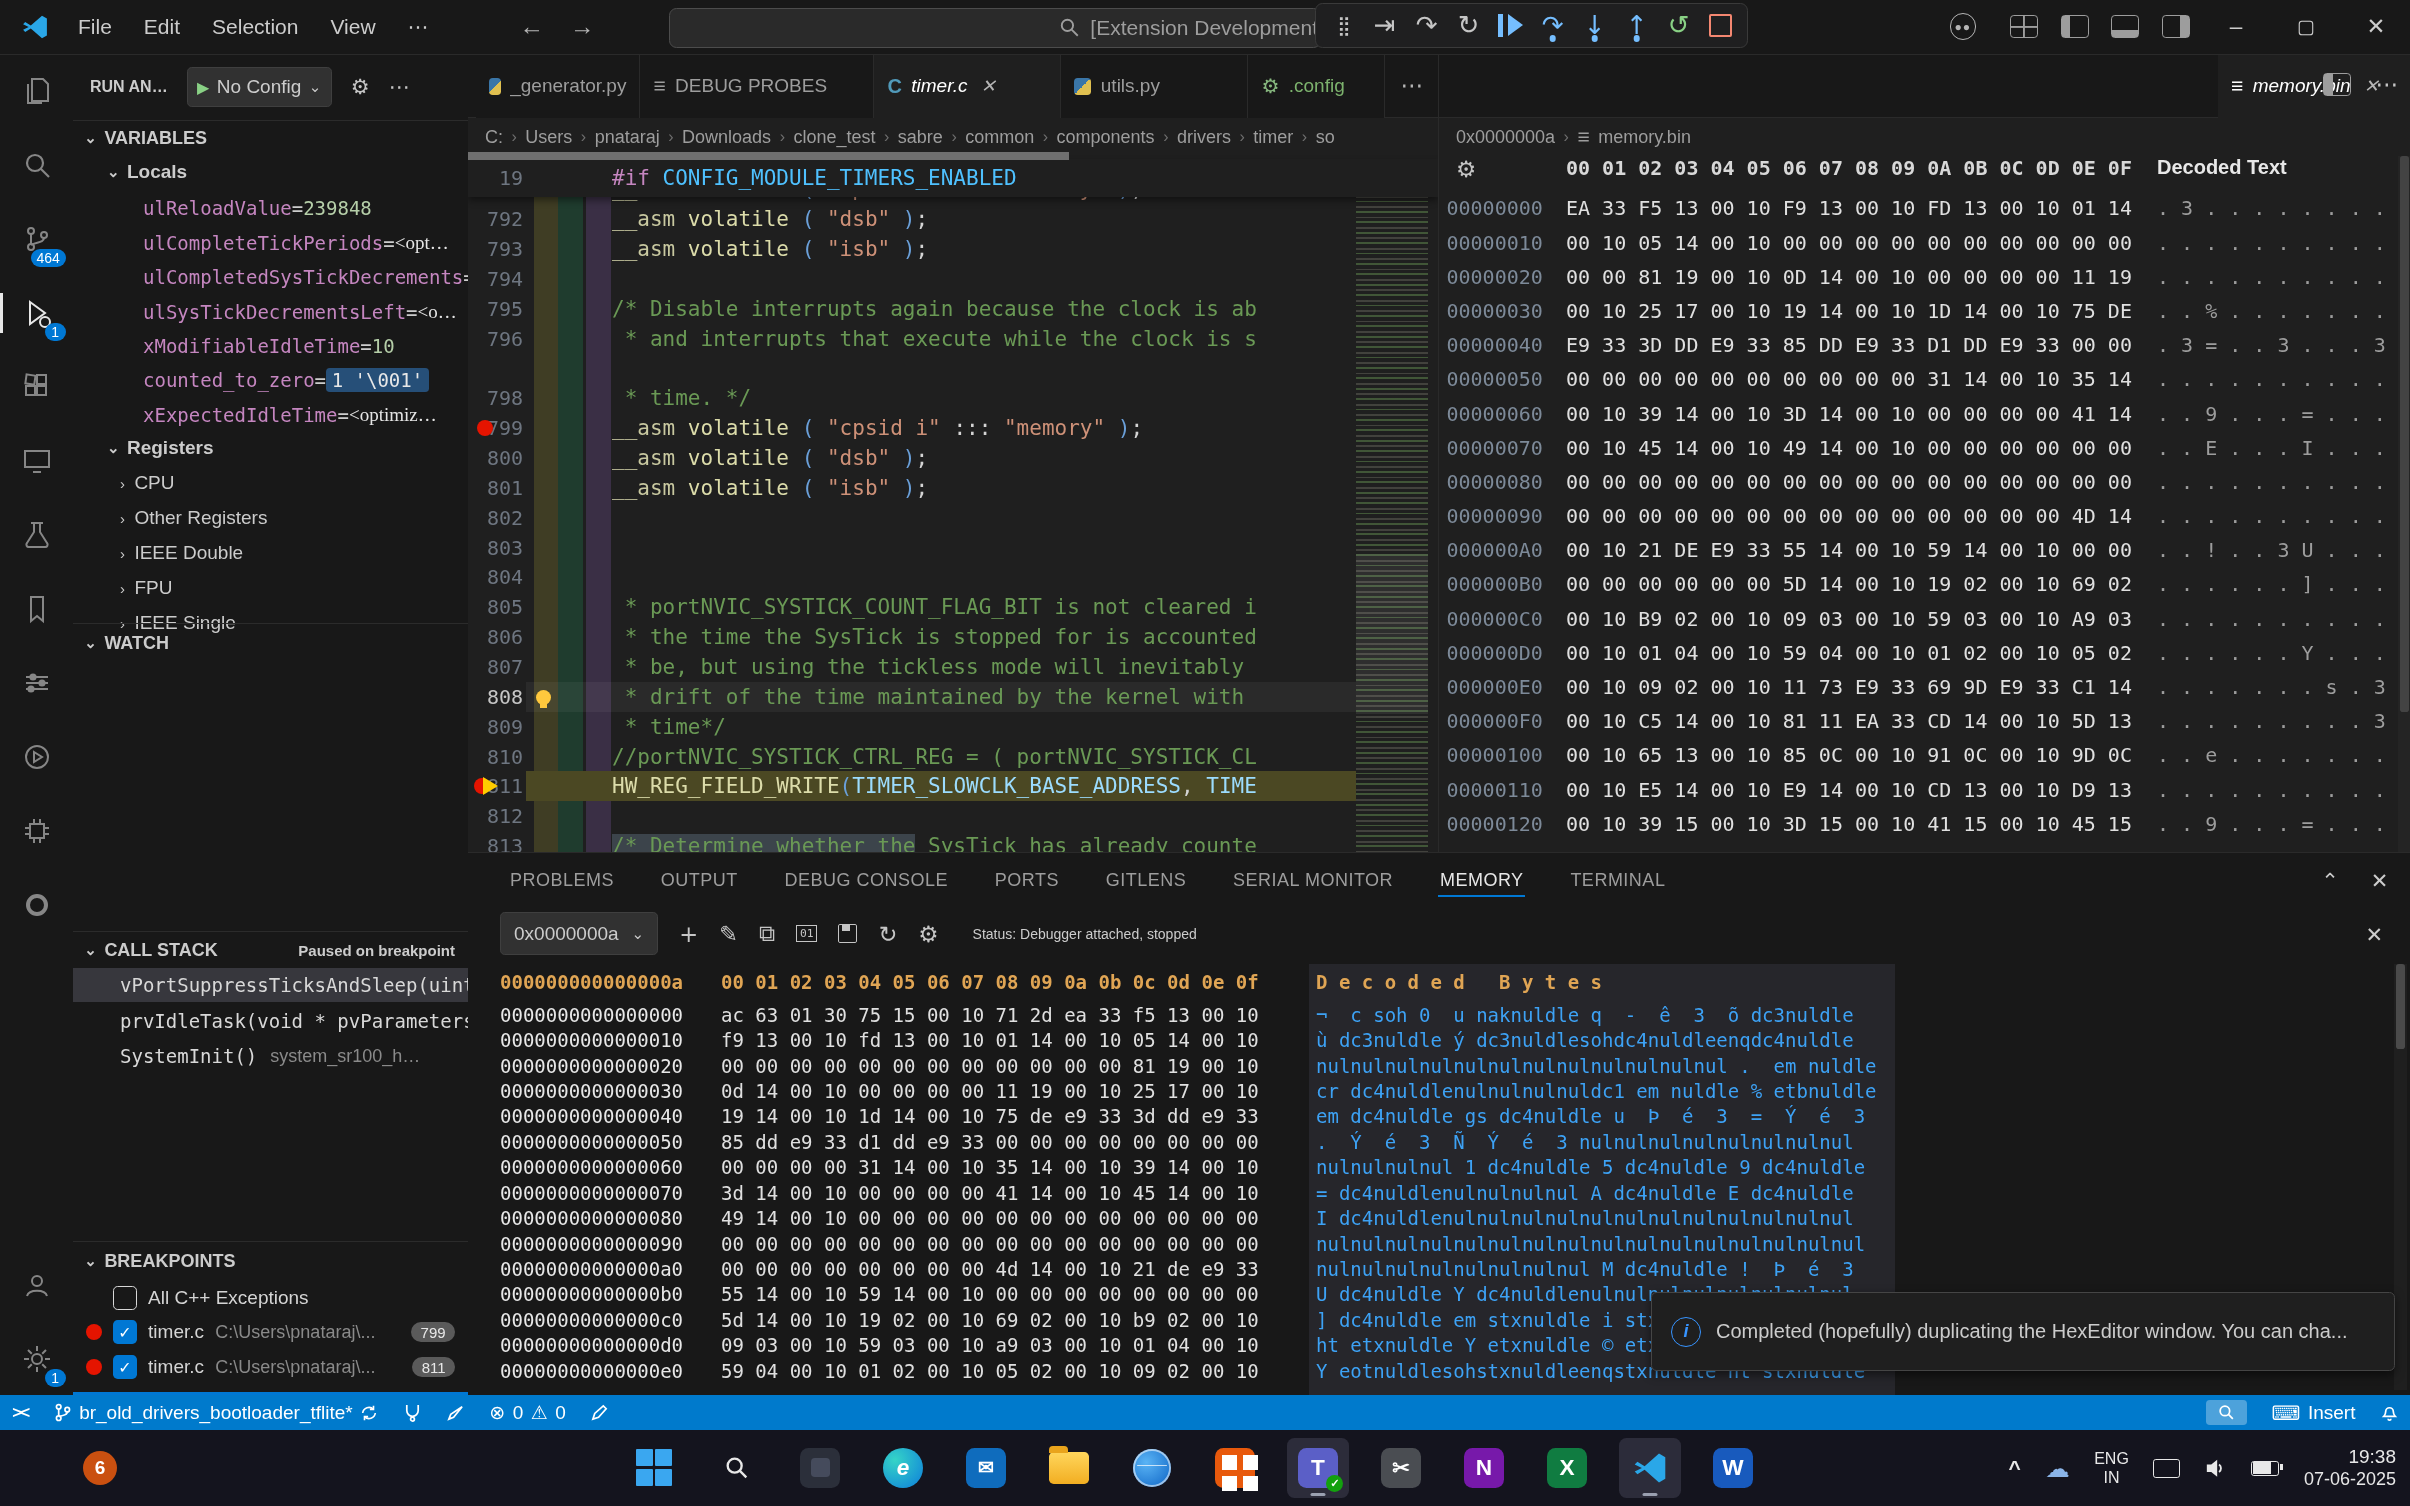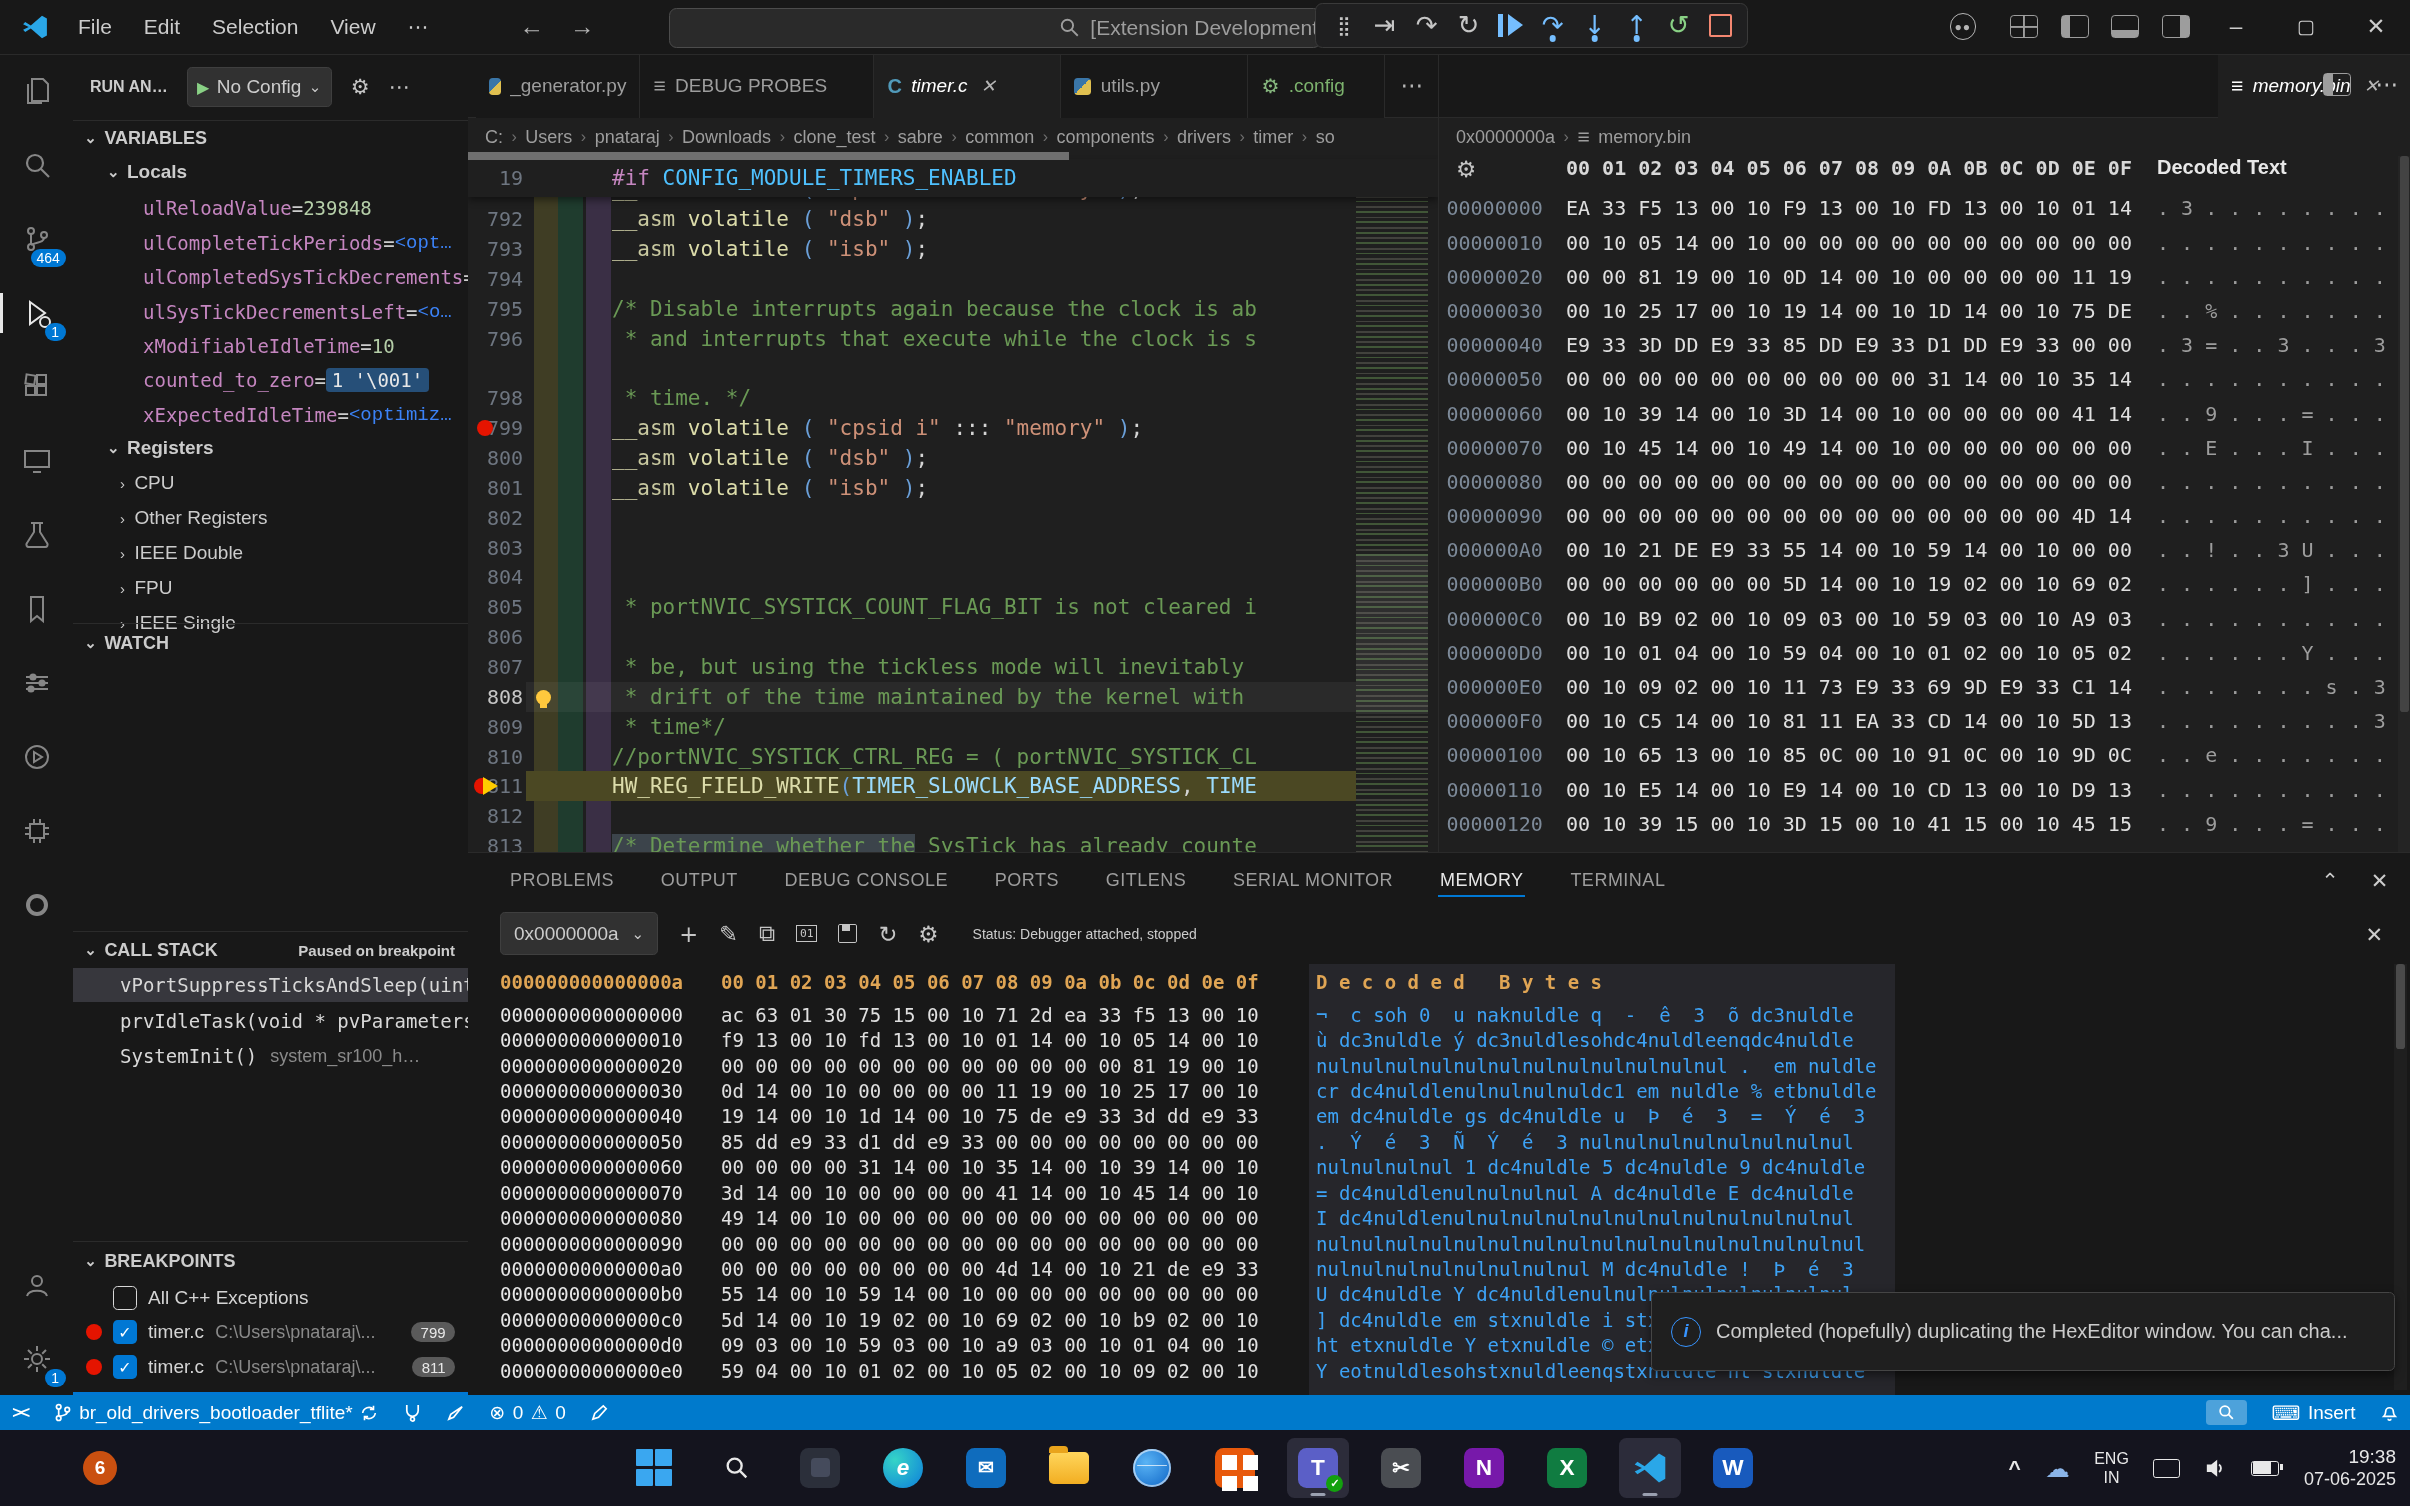--- a/index.html
+++ b/index.html
@@ -53,21 +53,21 @@
   .sidebar{position:absolute;left:73px;top:54px;width:395px;bottom:111px;background:#181818;
            border-right:0.9px solid #2a2a2a;overflow:hidden;}
   .sec-hdr{position:absolute;left:0;width:100%;height:32px;display:flex;align-items:center;
            font-weight:bold;font-size:18px;color:#cccccc;gap:7.5px;padding-left:11.3px;box-sizing:border-box;}
   .chev{font-size:15px;color:#cccccc;}
   .sb-row{position:absolute;left:0;width:100%;height:34px;display:flex;align-items:center;
           font-size:19px;white-space:nowrap;overflow:hidden;}
   .var-name{color:#c586c0;font-family:"DejaVu Sans Mono",monospace;}
   .var-eq{color:#cccccc;font-family:"DejaVu Sans Mono",monospace;}
   .var-num{color:#b5cea8;font-family:"DejaVu Sans Mono",monospace;}
-  .var-opt{color:#3b82f6;font-family:Liberation Mono, monospace;}
+  .var-opt{color:#e5e5e5;font-family:Liberation Serif, serif;}
   .var-sel{color:#e8e8e8;background:#264f78;border-radius:3.8px;padding:0.9px 5.6px;font-family:"DejaVu Sans Mono",monospace;}
   .sec-line{position:absolute;left:0;width:100%;height:0;border-top:0.9px solid #2b2b2b;}
   .cs-frame{font-family:"DejaVu Sans Mono",monospace;color:#d8d8d8;}
   .cs-sel{background:#37373d;}
   .cs-detail{color:#8a8a8a;font-family:"Liberation Sans",sans-serif;margin-left:13px;font-size:18px;}
   .bp-dot{width:16px;height:16px;border-radius:50%;background:#e51400;flex:none;}
   .cbx{width:23.5px;height:23.5px;border-radius:4.7px;flex:none;box-sizing:border-box;}
   .cbx.off{background:#fff;border:1.9px solid #e8e8e8;background:transparent;border-color:#d7d7d7;}
   .cbx.on{background:#0078d4;color:#fff;display:flex;align-items:center;justify-content:center;font-size:16px;}
   .bp-file{color:#d4d4d4;}
@@ -600,20 +600,21 @@
       </div>
       <div class="code-line" style="top: 365px;">
         <span class="lnum">804</span>
       </div>
       <div class="code-line" style="top: 395px;">
         <span class="lnum">805</span>
         <span class="codetext"><span class="tk-com"> * portNVIC_SYSTICK_COUNT_FLAG_BIT is not cleared i</span></span>
       </div>
       <div class="code-line" style="top: 425px;">
         <span class="lnum">806</span>
+        <span class="codetext"><span class="tk-com"> * the time the SysTick is stopped for is accounted</span></span>
       </div>
       <div class="code-line" style="top: 455px;">
         <span class="lnum">807</span>
         <span class="codetext"><span class="tk-com"> * be, but using the tickless mode will inevitably </span></span>
       </div>
       <div class="code-line" style="top: 485px;">
         <div class="linehl" style="background: rgba(255, 255, 255, 0.05);"></div>
         <span class="lnum bright">808</span>
         <span class="bulb"></span>
         <span class="codetext"><span class="tk-com"> * drift of the time maintained by the kernel with </span></span>

